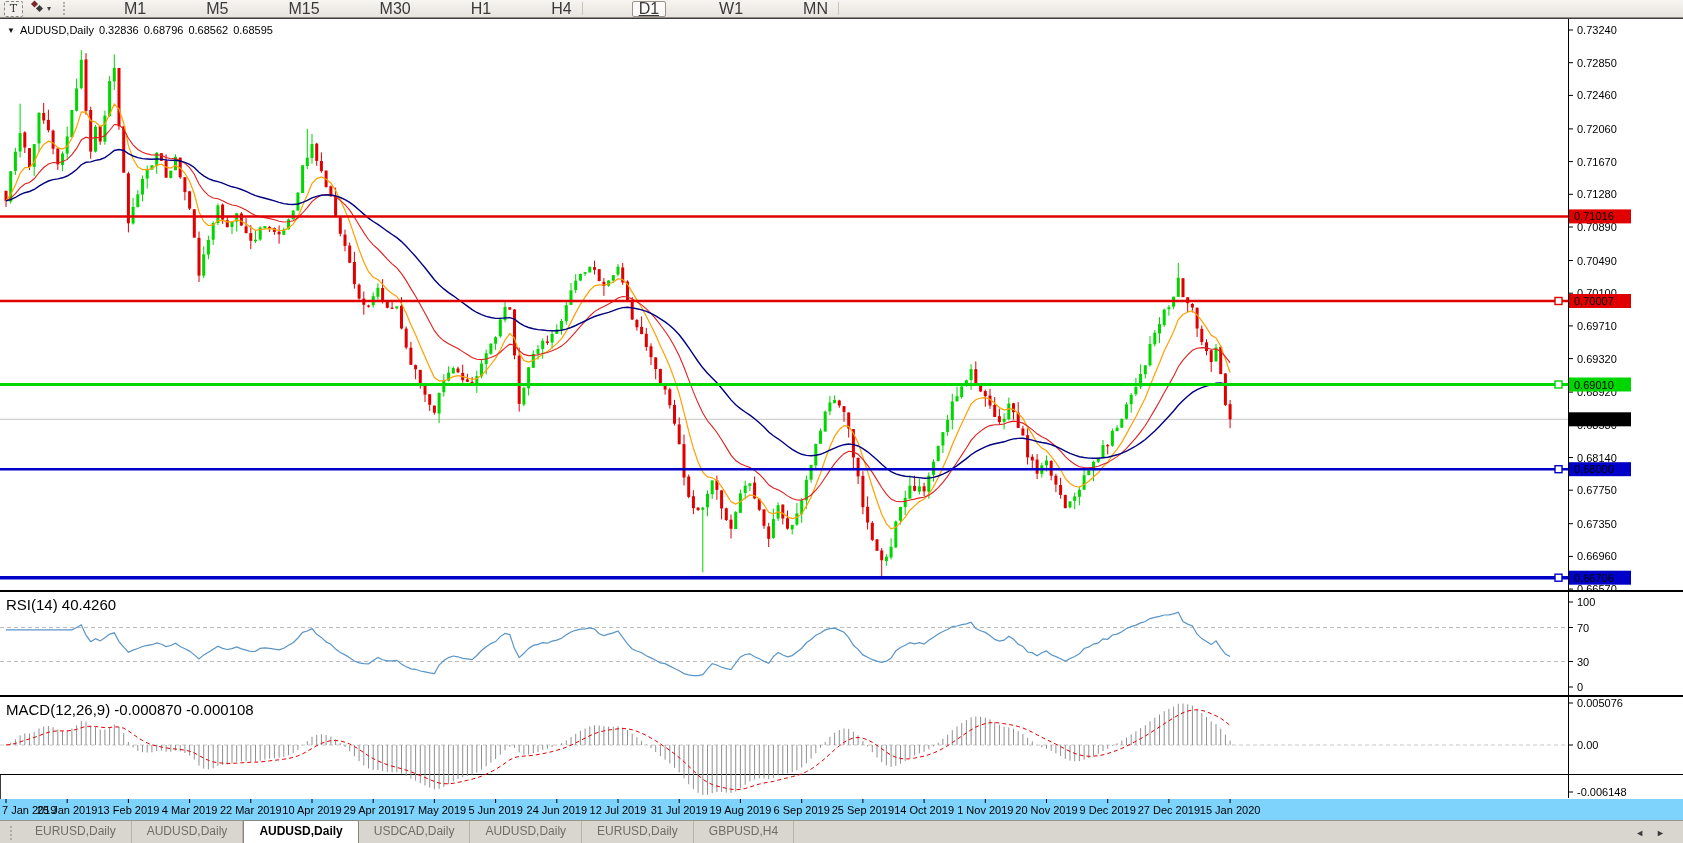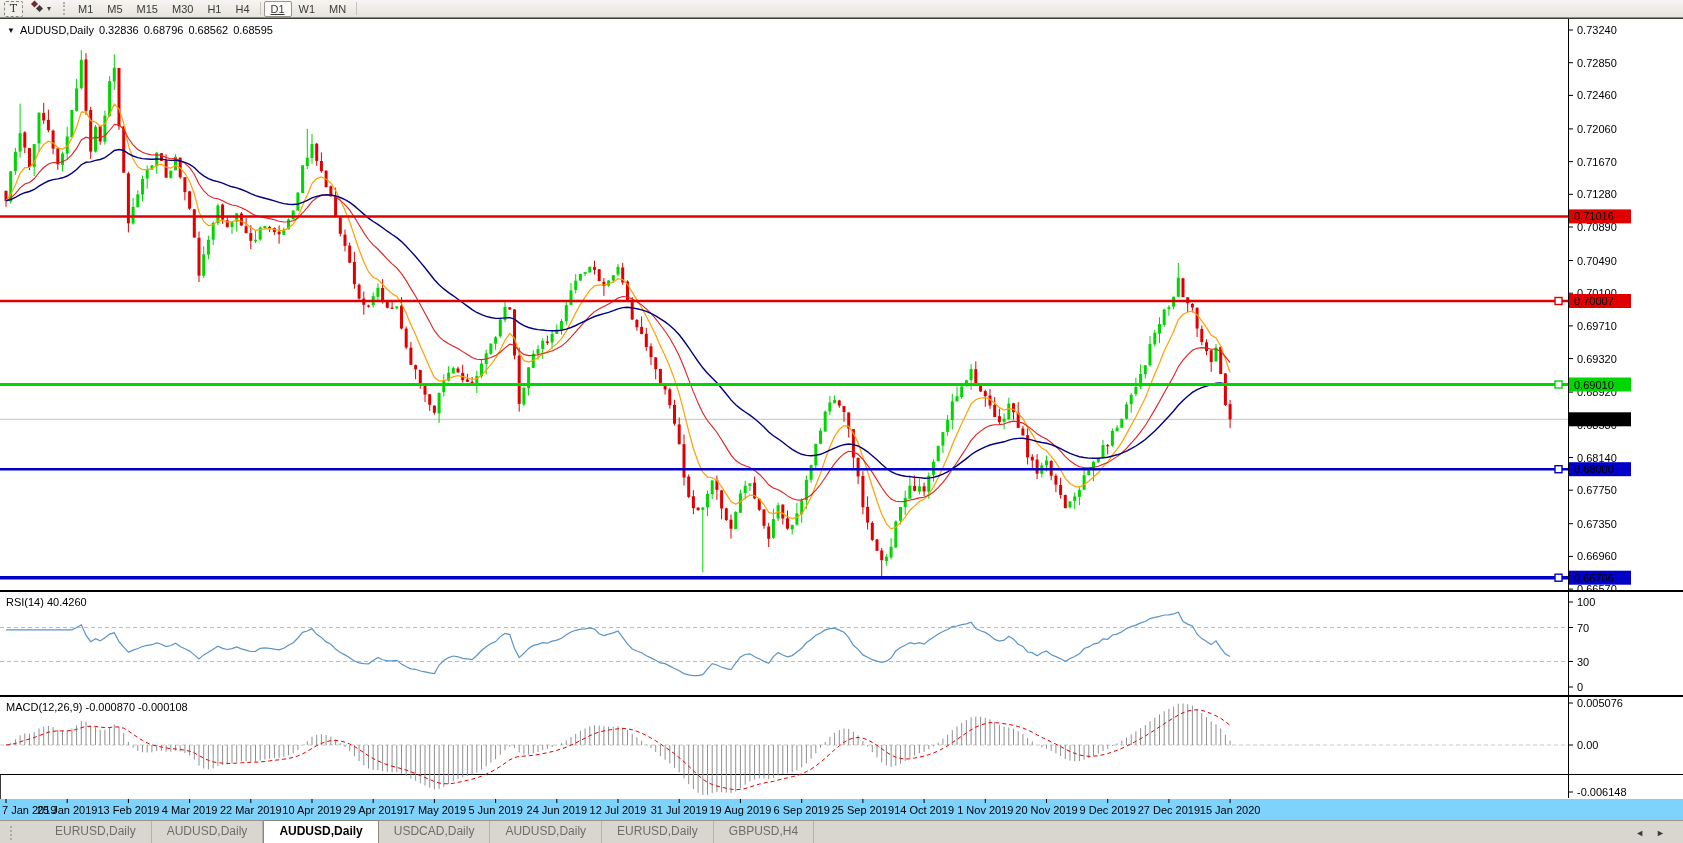--- a/index.html
+++ b/index.html
@@ -9,41 +9,41 @@
   .toolbar{position:absolute;left:0;top:0;width:1683px;height:18px;box-sizing:border-box;
            background:linear-gradient(#f7f5f1,#e7e4de);border-bottom:1px solid #8e8b84;
            display:flex;align-items:center;padding:0 4px;}
   .ttool{width:17px;height:14px;border:1px dashed #8a877f;border-radius:2px;margin-right:6px;
          display:flex;align-items:center;justify-content:center;
          font-family:"DejaVu Serif",serif;font-size:11px;line-height:11px;color:#3c3c3c;background:#f2f0ec;}
   .icon-btn{display:flex;align-items:center;margin-right:2px;}
   .caret{font-size:8px;color:#444;margin:0 4px 0 2px;}
   .grip{width:0;height:13px;border-left:2px dotted #b3afa6;margin:0 6px;}
   .sep{width:1px;height:13px;background:#c9c5bc;margin:0 3px;}
-  .tbtn{font-size:11px;line-height:14px;color:#3a3a3a;padding:0 6px;height:14px;
-        border:1px solid transparent;border-radius:2px;cursor:default;}
+  .tbtn{font-size:16px;line-height:14px;color:#3a3a3a;padding:0 6px;height:14px;
+        border:1px solid transparent;border-radius:2px;cursor:default;margin-left:46px;}
   .tbtn.active{background:#fcfbf9;border-color:#98948c;text-decoration:underline;}
   
   .pane{position:absolute;left:0;width:1683px;background:#fff;box-sizing:border-box;}
   .pane svg{position:absolute;left:0;top:0;}
   .pane-main{top:18px;height:574px;border-top:1px solid #3c3c3c;border-bottom:2px solid #000;}
   .pane-rsi{top:592px;height:105px;border-bottom:2px solid #000;}
   .pane-macd{top:697px;height:78px;border-bottom:1px solid #000;}
   .vline-left{position:absolute;left:0;top:18px;height:781px;width:1px;background:#3c3c3c;}
   .chart-title{position:absolute;left:7px;top:5px;font-size:11px;color:#000;z-index:5;
                display:flex;align-items:center;gap:5px;white-space:nowrap;}
   .chart-title .tri{font-size:8px;color:#111;}
-  .pane-label{position:absolute;left:6px;top:4px;font-size:11px;color:#000;z-index:5;white-space:nowrap;}
+  .pane-label{position:absolute;left:6px;top:4px;font-size:15px;color:#000;z-index:5;white-space:nowrap;}
   svg text{font-family:"Liberation Sans",sans-serif;font-size:11px;fill:#000;}
   
   .date-strip{position:absolute;left:0;top:799px;width:1683px;height:21px;background:#7dd3fc;}
   
   .tab-bar{position:absolute;left:0;top:820px;width:1683px;height:23px;box-sizing:border-box;
            background:#d9d6cf;border-top:1px solid #98948c;display:flex;align-items:flex-end;
-           padding-left:10px;gap:20px;}
+           padding-left:10px;}
   .tab-grip{width:0;height:14px;border-left:2px dotted #b0aca3;margin:0 8px 3px 0;}
   .tab{font-size:12px;color:#6f6d68;padding:3px 15px 4px;line-height:15px;height:15px;
        border-right:1px solid #b7b3ab;cursor:default;white-space:nowrap;}
   .tab.active{background:#fff;color:#000;font-weight:600;border:1px solid #8a8780;border-bottom:none;
               border-radius:2px 2px 0 0;margin-top:0;}
   .tab-scroll{margin-left:auto;display:flex;gap:12px;padding:0 18px 5px 0;font-size:9px;color:#3a3a3a;}
   .tab-scroll span{cursor:default;}
 </style>
 </head>
 <body>

